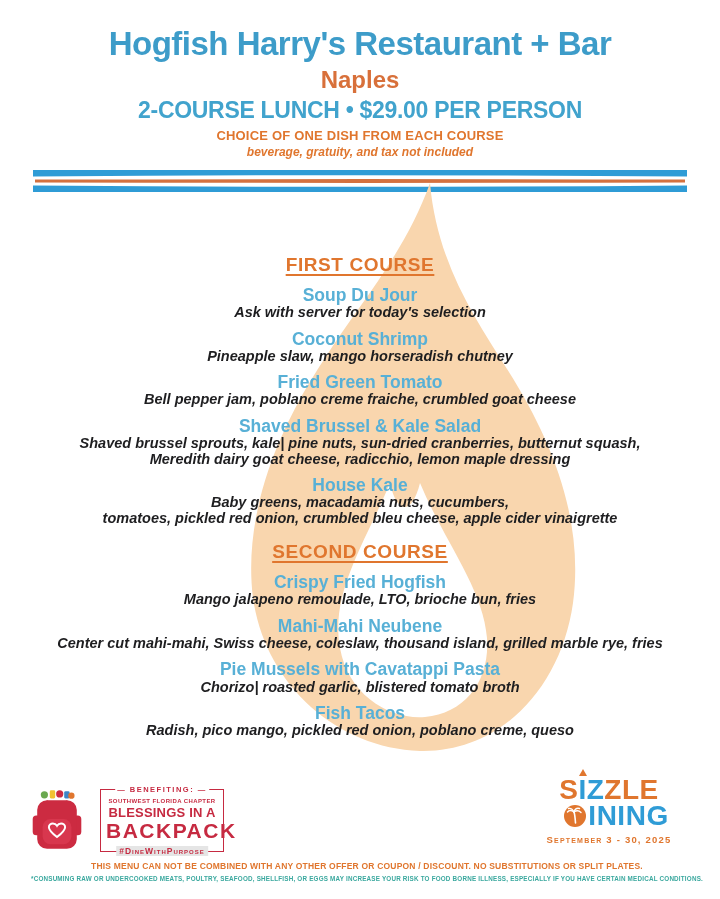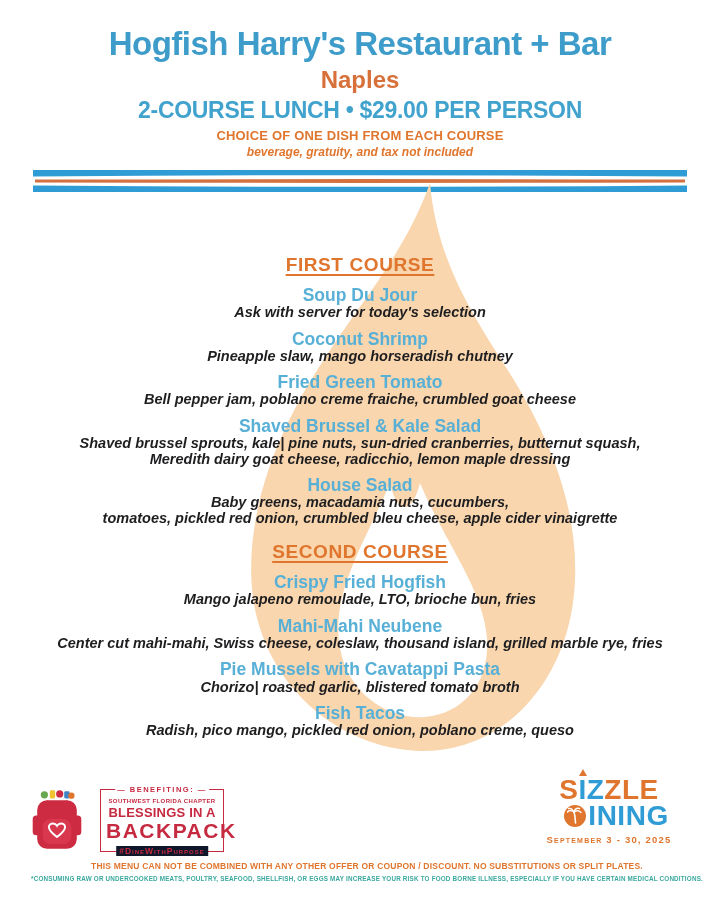--- a/index.html
+++ b/index.html
@@ -26,21 +26,21 @@
   .item-desc{font-size:14.5px;font-weight:bold;font-style:italic;color:var(--dark);
       line-height:1.07;white-space:pre-line;}
   
   .benefiting{position:absolute;left:30px;top:788px;z-index:2;display:flex;align-items:center;gap:16px;}
   .bp-frame{position:relative;border:1.5px solid var(--logo-red);padding:7px 5px 8px;width:112px;color:var(--logo-red);}
   .bp-benefiting{position:absolute;top:-5px;left:50%;transform:translateX(-50%);background:#fff;
       padding:0 2px;font-size:7.5px;font-weight:bold;letter-spacing:1.5px;white-space:nowrap;}
   .bp-chapter{font-size:6px;font-weight:bold;letter-spacing:0.4px;margin-top:1px;}
   .bp-line1{font-size:13px;font-weight:bold;letter-spacing:0.2px;margin-top:1px;}
   .bp-line2{font-size:21px;font-weight:bold;letter-spacing:1.5px;margin-top:-1px;}
-  .bp-hashtag{position:absolute;bottom:-5px;left:50%;transform:translateX(-50%);background:#0f172a;
+  .bp-hashtag{position:absolute;bottom:-5px;left:50%;transform:translateX(-50%);background:#e5e5e5;
       padding:0 3px;font-size:8.5px;font-weight:bold;font-variant:small-caps;letter-spacing:1px;white-space:nowrap;}
   .sizzle{position:absolute;right:26px;top:776px;z-index:2;width:170px;text-align:center;}
   .sizzle-row{display:flex;justify-content:center;align-items:center;line-height:1;}
   .sizzle-row.second{margin-top:-2px;margin-left:14px;}
   .lt{font-size:28px;font-weight:800;letter-spacing:0.5px;}
   [data-color="orange"]{color:var(--orange);}
   [data-color="blue"]{color:var(--ribbon-blue);}
   .i-wrap{position:relative;display:inline-block;}
   .i-flame{position:absolute;left:50%;transform:translateX(-50%);top:-7px;width:0;height:0;
       border-left:4px solid transparent;border-right:4px solid transparent;border-bottom:7px solid var(--orange);}
@@ -94,21 +94,21 @@
       <div class="menu-item">
         <div class="item-name">Fried Green Tomato</div>
         <div class="item-desc">Bell pepper jam, poblano creme fraiche, crumbled goat cheese</div>
       </div>
       <div class="menu-item">
         <div class="item-name">Shaved Brussel &amp; Kale Salad</div>
         <div class="item-desc">Shaved brussel sprouts, kale| pine nuts, sun-dried cranberries, butternut squash,
 Meredith dairy goat cheese, radicchio, lemon maple dressing</div>
       </div>
       <div class="menu-item">
-        <div class="item-name">House Salad</div>
+        <div class="item-name">House Kale</div>
         <div class="item-desc">Baby greens, macadamia nuts, cucumbers,
 tomatoes, pickled red onion, crumbled bleu cheese, apple cider vinaigrette</div>
       </div>
     </div>
 
     <div>
       <div class="course-heading second">SECOND COURSE</div>
       <div class="menu-item">
         <div class="item-name">Crispy Fried Hogfish</div>
         <div class="item-desc">Mango jalapeno remoulade, LTO, brioche bun, fries</div>

